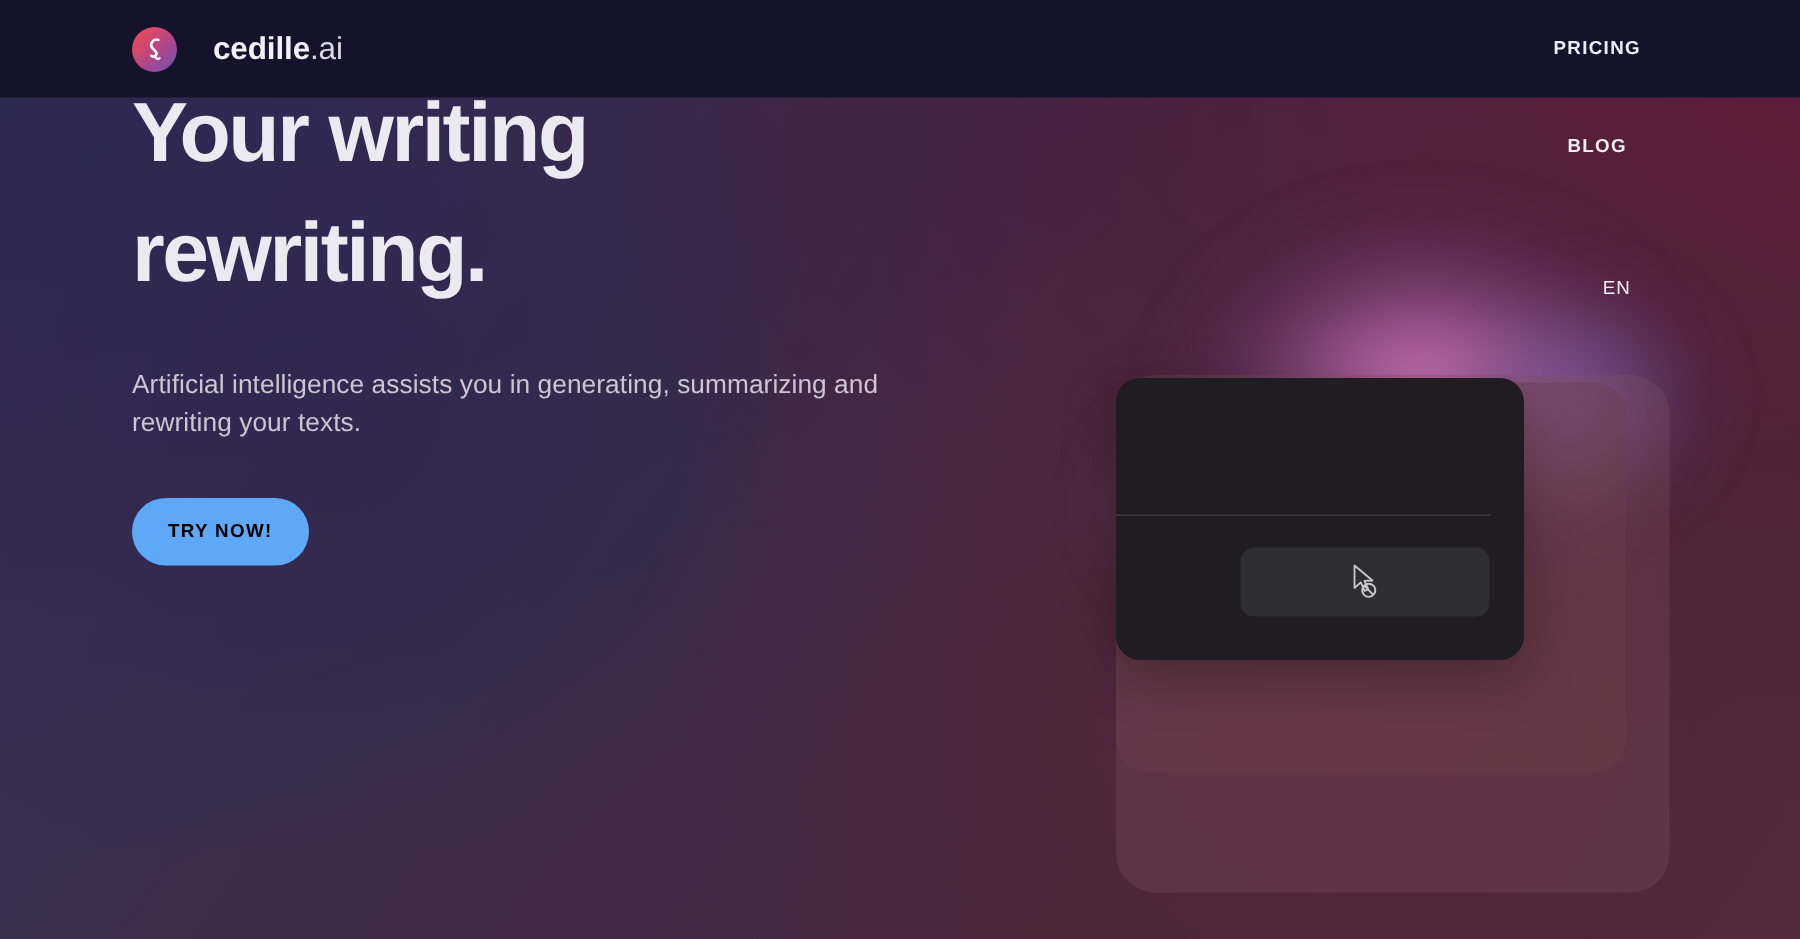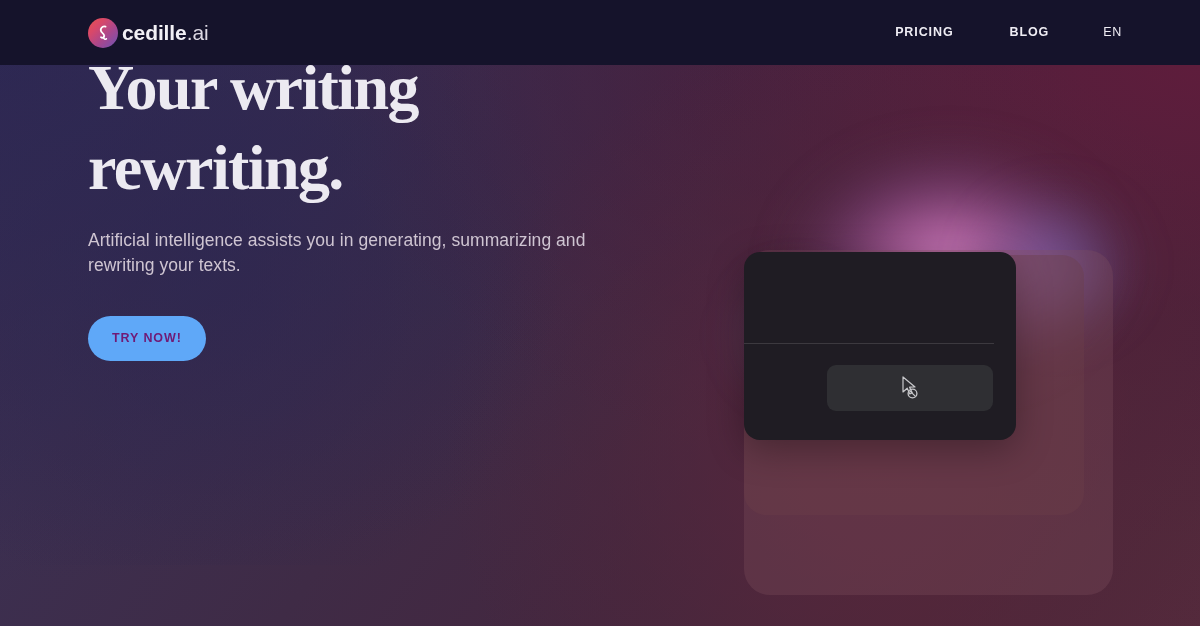--- a/index.html
+++ b/index.html
@@ -10,38 +10,38 @@
     background:#3a2a3c;
   }
   .page { position:relative; width:1200px; height:626px; overflow:hidden; }
 
   
   .header {
     position:absolute; top:0; left:0; width:1200px; height:65px;
     background:#15132b; z-index:40;
     display:flex; align-items:center;
   }
-  .brand { position:absolute; left:88px; top:0; height:65px; display:flex; align-items:center; gap:4px; }
+  .brand { position:absolute; left:88px; top:0; height:65px; display:flex; align-items:center; gap:24px; }
   .logo-mark {
     width:30px; height:30px; border-radius:50%;
     background:linear-gradient(135deg,#e8524f 0%,#d8486a 30%,#a7478f 62%,#6b54b5 100%);
     display:flex; align-items:center; justify-content:center;
     position:relative; flex:0 0 auto;
   }
   .logo-mark svg { display:block; }
   .brand-text { font-size:21px; letter-spacing:-0.1px; color:#f2f0f5; white-space:nowrap; }
   .brand-text .b-bold { font-weight:700; }
   .brand-text .b-light { font-weight:400; color:#ddd9e4; }
 
-  .nav { position:absolute; right:78px; top:0; height:65px; display:flex; align-items:center; gap:0; }
+  .nav { position:absolute; right:78px; top:0; height:65px; display:flex; align-items:center; gap:0;flex-direction:column; }
   .nav a {
     color:#efedf4; text-decoration:none; font-size:12.5px; font-weight:700;
     letter-spacing:0.9px; padding:0 28px; line-height:65px; display:block;
   }
-  .nav a.lang { font-weight:400; letter-spacing:0.7px; padding-right:0; padding-left:26px; }
+  .nav a.lang { font-weight:400; letter-spacing:0.7px; padding-right:0; padding-left:26px;margin-top:30px; }
 
   
   .hero {
     position:absolute; top:65px; left:0; width:1200px; height:561px;
     background:
       radial-gradient(105% 120% at 100% 0%, rgba(96,28,60,0.92) 0%, rgba(79,28,58,0.55) 38%, rgba(60,30,60,0.0) 70%),
       radial-gradient(120% 140% at 0% 0%, rgba(45,40,84,0.95) 0%, rgba(48,40,80,0.45) 34%, rgba(55,40,70,0) 66%),
       linear-gradient(125deg,#36305a 0%, #3c2f50 20%, #3f2b46 42%, #44273f 62%, #4c2739 82%, #542a3c 100%);
     overflow:hidden;
   }
@@ -53,32 +53,31 @@
   }
   .hero-wash2 {
     position:absolute; left:-180px; top:-120px; width:760px; height:620px;
     background:radial-gradient(circle at 50% 50%, rgba(44,38,80,0.65) 0%, rgba(46,38,76,0.25) 48%, rgba(50,40,70,0) 74%);
     pointer-events:none;
   }
 
   
   .copy { position:absolute; left:88px; top:48px; width:540px; z-index:20; }
   .headline {
-    font-size:64px; font-weight:700; line-height:80px; color:#eceaf1;
+    font-size:56px; font-weight:700; line-height:80px; color:#eceaf1;
     letter-spacing:-1.6px;
-    font-family:Liberation Serif, serif;
   }
   .headline span { display:block; }
   .subtitle {
-    margin-top:20px; font-size:17.5px; line-height:25px; color:#cfc5d2;
+    margin-top:36px; font-size:17.5px; line-height:25px; color:#cfc5d2;
     font-weight:400; max-width:500px; letter-spacing:0.05px;
   }
   .cta {
     margin-top:38px; display:inline-block;
-    background:#5fa8f8; color:#701a75; border:none; cursor:pointer;
+    background:#5fa8f8; color:#000000; border:none; cursor:pointer;
     font-family:"Liberation Sans", sans-serif;
     font-size:12.5px; font-weight:700; letter-spacing:0.9px;
     padding:0 24px; height:45px; line-height:45px; border-radius:23px;
   }
 
   
   .art { position:absolute; left:700px; top:65px; width:500px; height:561px; z-index:10; }
   .glow {
     position:absolute; left:60px; top:60px; width:420px; height:290px;
     background:radial-gradient(ellipse 48% 52% at 45% 48%,

